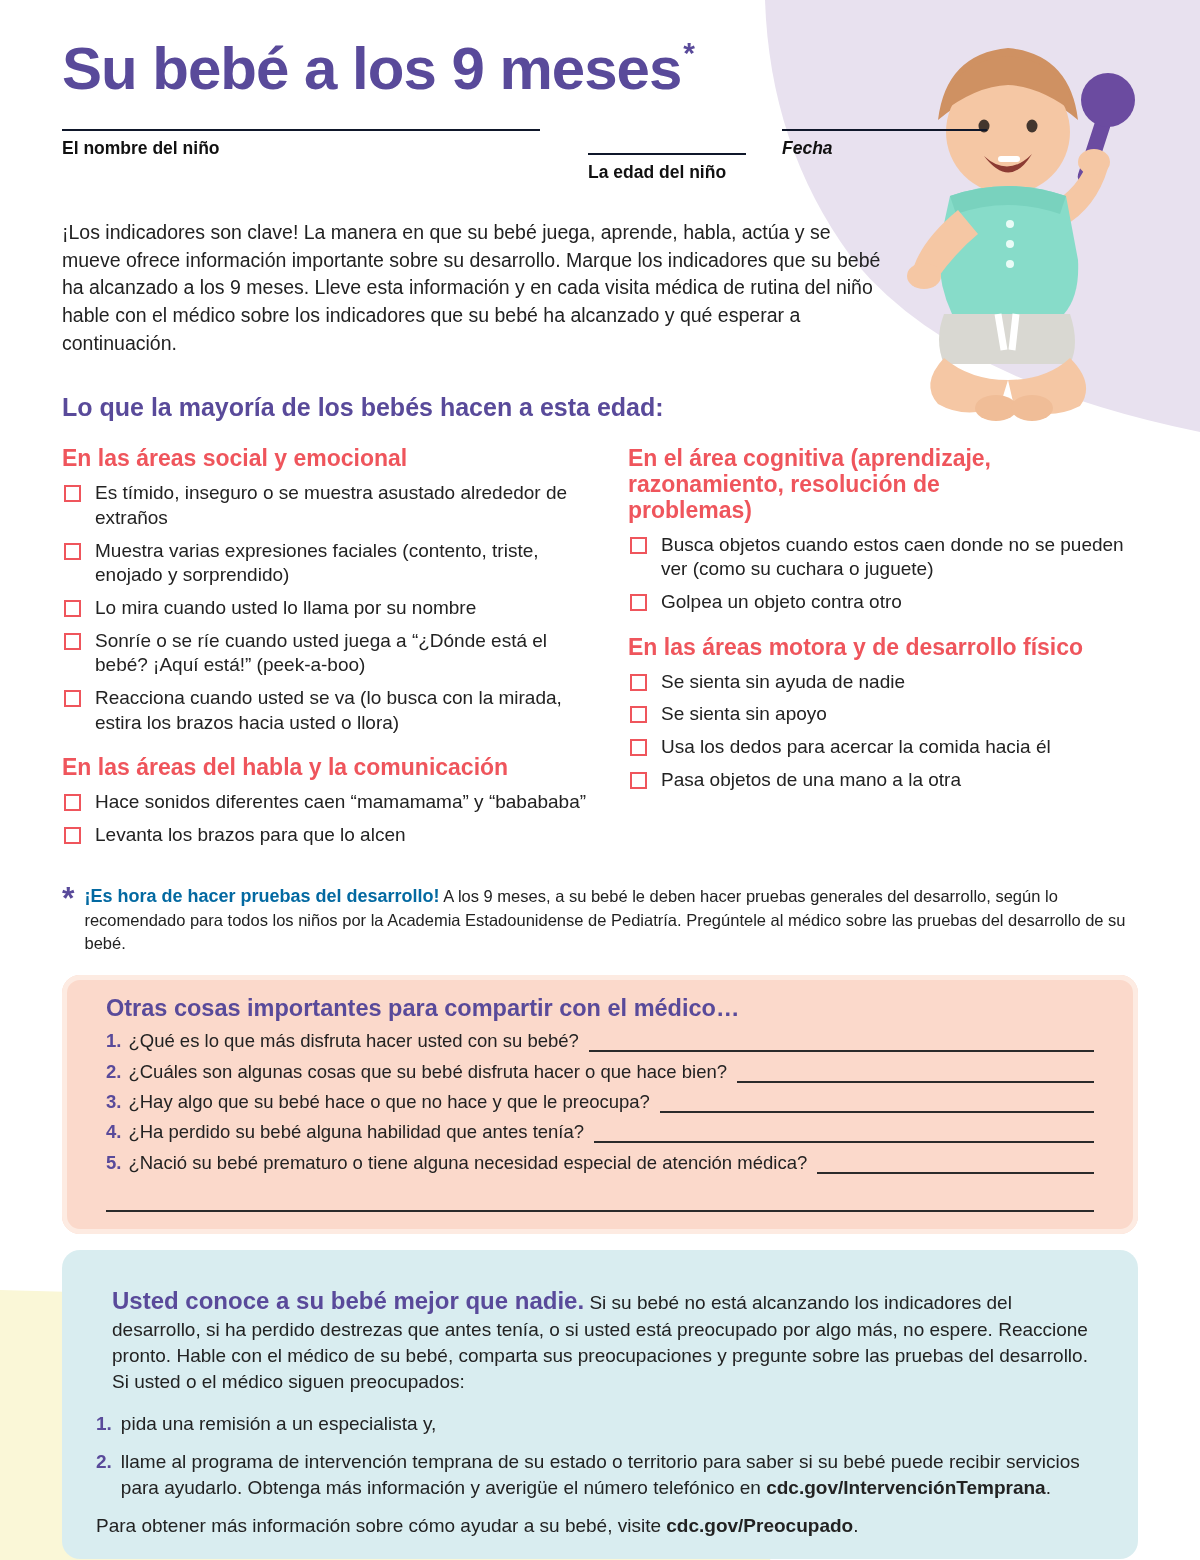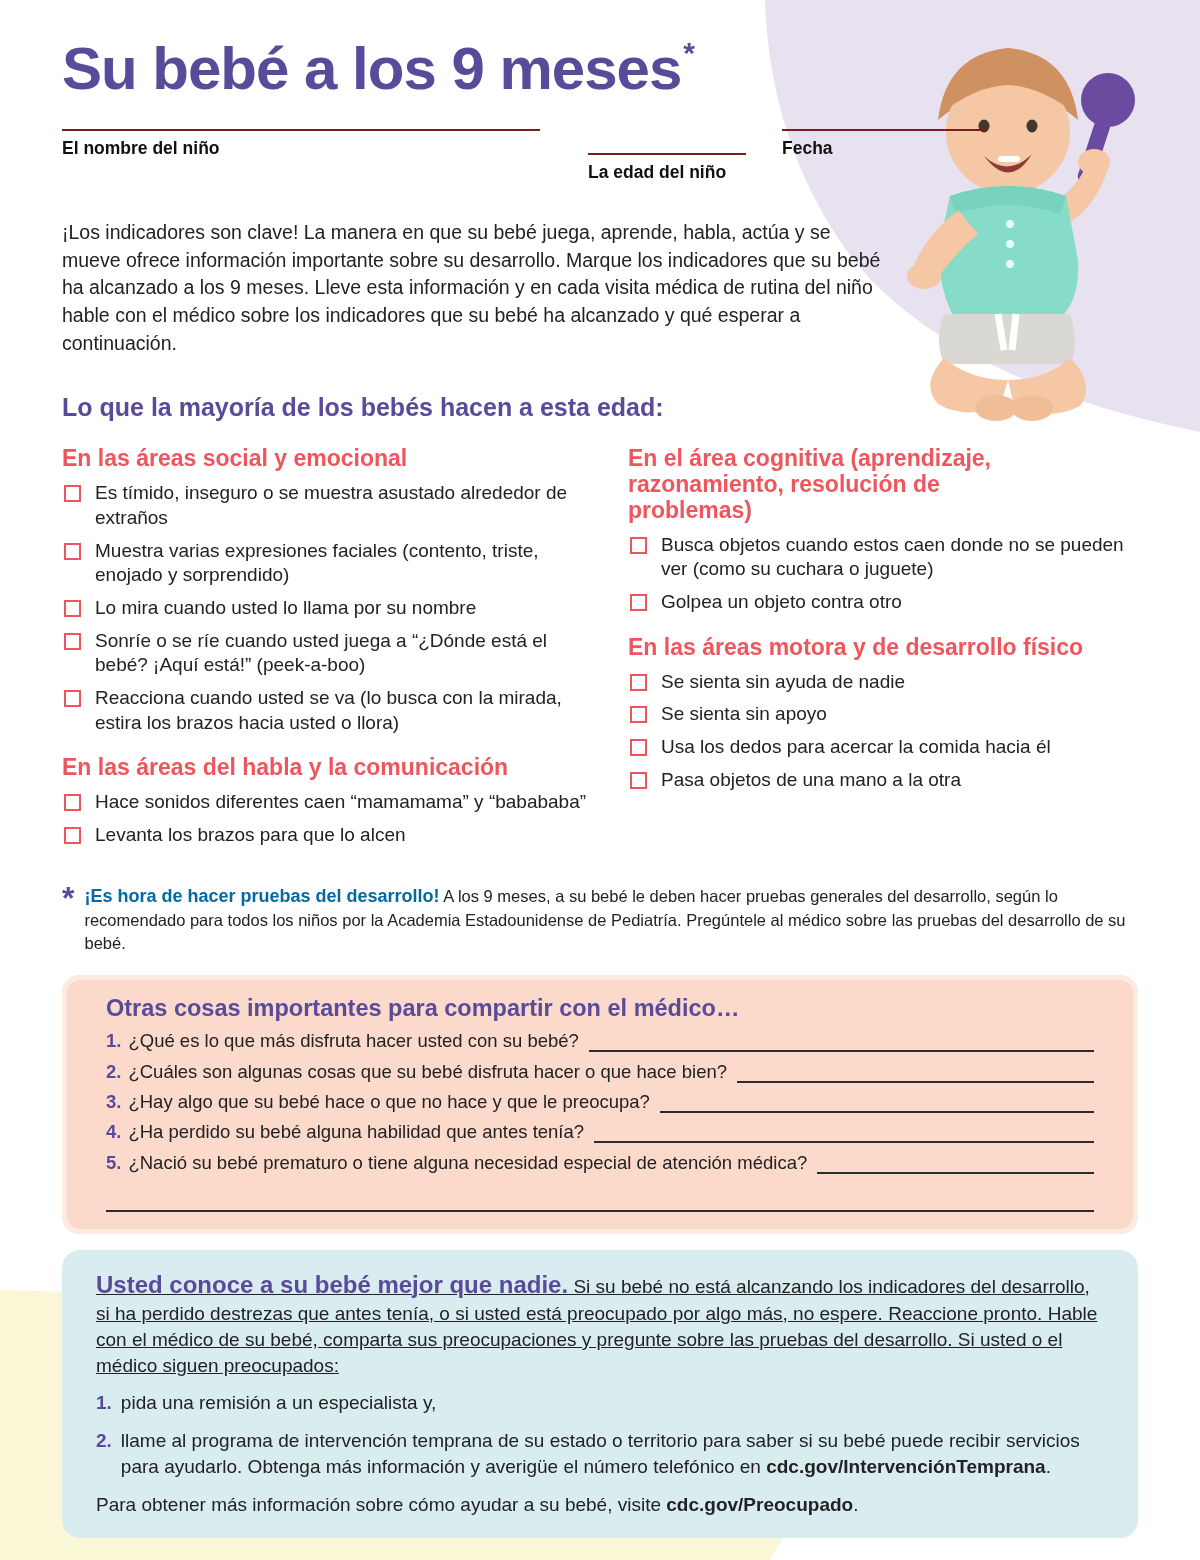--- a/index.html
+++ b/index.html
@@ -5,24 +5,24 @@
   html,body{margin:0;padding:0;background:#fff;}
   .page{position:relative;width:1200px;height:1560px;background:#fff;overflow:hidden;
         font-family:"Liberation Sans",sans-serif;color:#222;}
   .bg{position:absolute;z-index:0;}
   .content{position:relative;z-index:1;padding:0 62px;}
 
   h1.title{color:#594a9a;font-size:60px;font-weight:800;letter-spacing:-1px;margin:34px 0 0;}
   .title-star{font-size:30px;vertical-align:26px;margin-left:2px;}
 
   .fields{display:flex;margin-top:26px;}
-  .field{border-top:2px solid #7f1d1d;font-weight:bold;font-size:17.5px;padding-top:7px;color:#111;}
+  .field{border-top:2px solid #0f172a;font-weight:bold;font-size:17.5px;padding-top:7px;color:#111;}
   .f-name{width:478px;margin-right:48px;}
   .f-age{width:158px;margin-right:36px;margin-top:24px;}
-  .f-date{width:205px;}
+  .f-date{width:205px;font-style:italic;}
 
   .intro{width:832px;font-size:19.5px;line-height:1.42;margin-top:36px;color:#222;}
 
   .main-heading{color:#594a9a;font-size:25px;font-weight:800;margin:36px 0 4px;}
 
   .cols{display:flex;}
   .col-left{width:528px;margin-right:38px;}
   .col-right{width:510px;}
   h3.coral{color:#ef555c;font-size:23px;font-weight:800;margin:20px 0 9px;line-height:1.12;}
   .cog-title{max-width:375px;}
@@ -36,21 +36,21 @@
   .pink-box{background:#fbd9cb;border-radius:18px;margin-top:20px;padding:16px 44px 22px;
             box-shadow:0 0 0 5px #fdebe2 inset;}
   .pink-title{color:#594a9a;font-size:23.5px;font-weight:800;margin:4px 0 8px;}
   .q-row{display:flex;align-items:flex-end;font-size:18.5px;margin:8px 0;color:#222;}
   .q-num{color:#594a9a;font-weight:bold;margin-right:7px;}
   .q-line{flex:1;border-bottom:2px solid #2b2b2b;margin-left:10px;min-width:60px;height:1.1em;}
   .q-fullline{border-bottom:2px solid #2b2b2b;height:28px;}
 
   .blue-box{background:#d9edf0;border-radius:18px;margin-top:16px;padding:18px 34px 20px;
             font-size:19px;line-height:1.38;color:#222;}
-  .blue-intro{margin:0;text-decoration:underline;}
+  .blue-intro{margin:16px;}
   .blue-title{color:#594a9a;font-weight:800;font-size:24px;}
   .b-row{display:flex;margin:11px 0;}
   .b-num{color:#594a9a;font-weight:bold;margin-right:9px;}
   .b-link{font-weight:bold;color:#222;text-decoration:none;}
   .blue-more{margin:12px 0 0;}
 </style>
 </head>
 <body>
 
 <div class="page">

